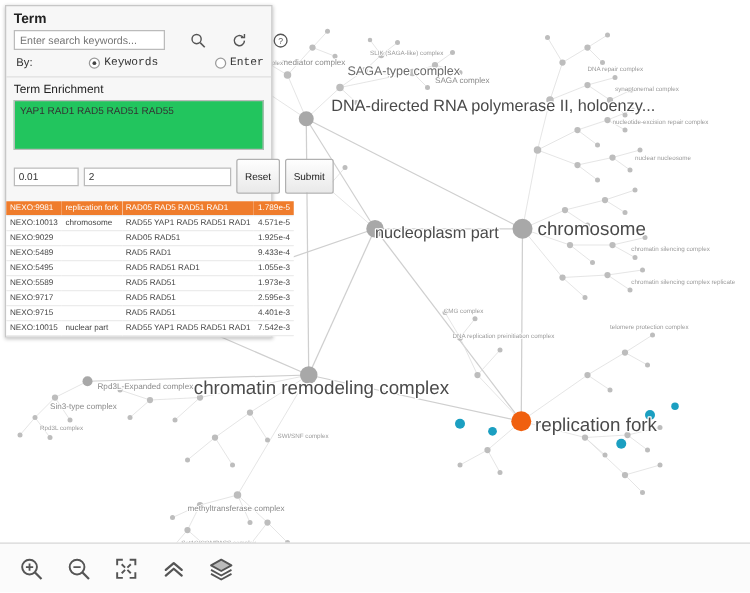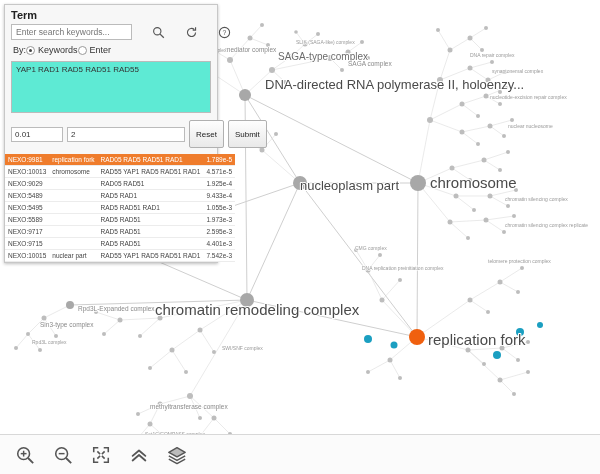--- a/index.html
+++ b/index.html
@@ -59,42 +59,42 @@
     font-family:"Liberation Sans", sans-serif;
   }
   .sicon{
     width:15px;height:15px;display:flex;align-items:center;justify-content:center;
     color:#555;
   }
   .sicon svg{display:block;}
 
   .by-row{
     display:flex;align-items:center;gap:0;
-    padding:0 6px 6px 8px;font-size:9px;color:#333;
+    padding:0 6px 6px 8px;font-size:9px;color:#333;justify-content:space-between;
   }
   .radio{
-    display:inline-flex;align-items:center;gap:3px;cursor:default;
+    display:inline-flex;align-items:center;gap:3px;cursor:default;font-family:Liberation Mono, monospace;
   }
   .rdot{
     width:9px;height:9px;border-radius:50%;border:1px solid #999;
     background:#fff;display:inline-block;position:relative;box-sizing:border-box;
   }
   .rdot.on::after{
     content:"";position:absolute;left:2px;top:2px;width:3px;height:3px;
     border-radius:50%;background:#444;
   }
 
   .section-hd{
     padding:4px 6px 3px 6px;font-size:9.5px;color:#222;
     border-top:1px solid #e0e0e0;
   }
   .ta-wrap{padding:0 6px 5px 6px;}
   .ta{
-    width:100%;height:52px;box-sizing:border-box;
-    border:1px solid #bbb;background:#5eead4;
+    width:100%;height:40px;box-sizing:border-box;
+    border:1px solid #bbb;background:#22c55e;
     font-size:8px;color:#333;padding:3px 4px;resize:none;
     font-family:"Liberation Sans", sans-serif;line-height:1.2;
   }
   .ctrl-row{
     display:flex;align-items:center;gap:4px;padding:0 6px 6px 6px;
   }
   .ctrl-row .tf{
     height:15px;border:1px solid #bbb;background:#fff;font-size:8px;
     padding:0 3px;box-sizing:border-box;color:#333;
     font-family:"Liberation Sans", sans-serif;
@@ -382,20 +382,21 @@
       <span class="radio">
         <span class="rdot on"></span>
         <span>Keywords</span>
       </span>
       <span class="radio">
         <span class="rdot"></span>
         <span>Enter</span>
       </span>
     </div>
 
+    <div class="section-hd">Term Enrichment</div>
 
     <div class="ta-wrap">
       <textarea class="ta" style="">YAP1 RAD1 RAD5 RAD51 RAD55</textarea>
     </div>
 
     <div class="ctrl-row">
       <input class="tf tf-a" type="text" value="0.01" style="">
       <input class="tf tf-b" type="text" value="2" style="">
       <button class="btn">Reset</button>
       <button class="btn">Submit</button>

